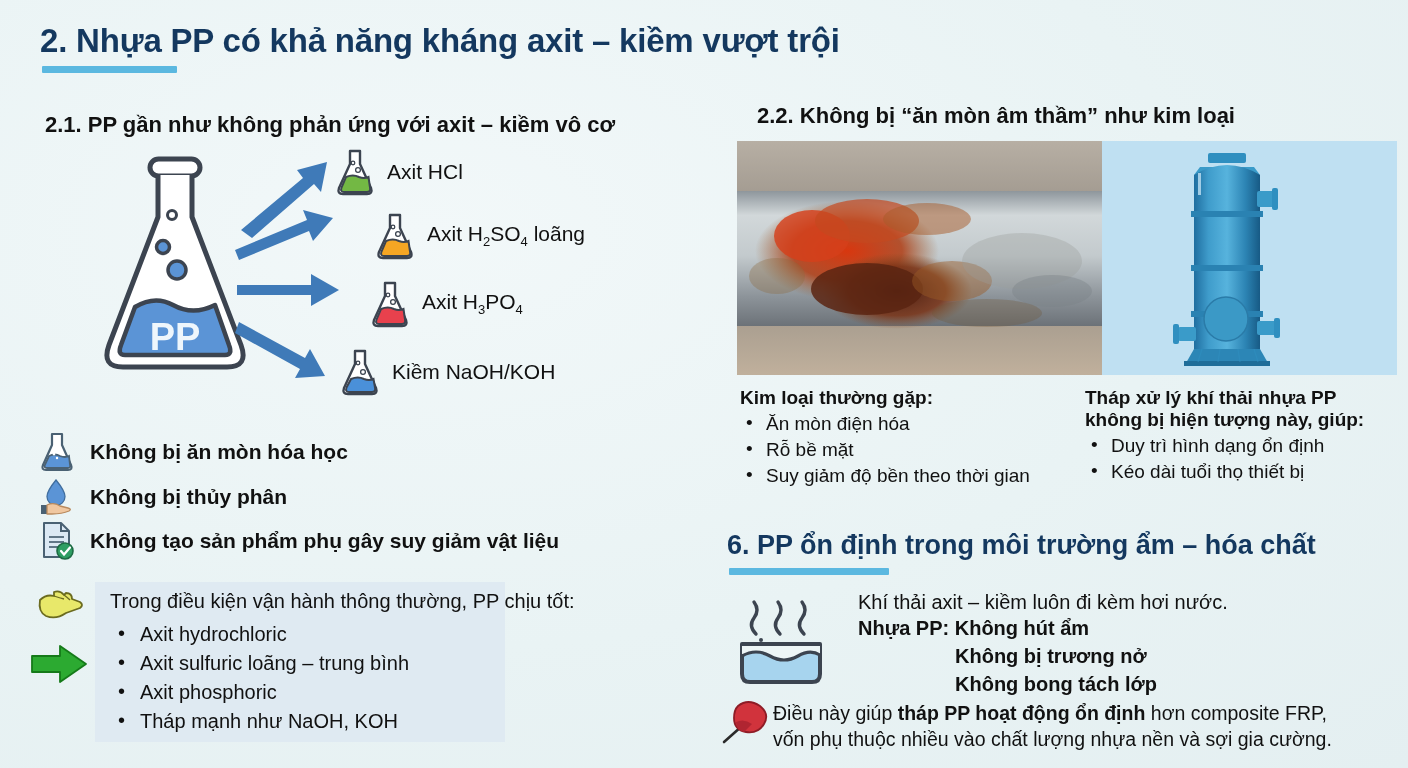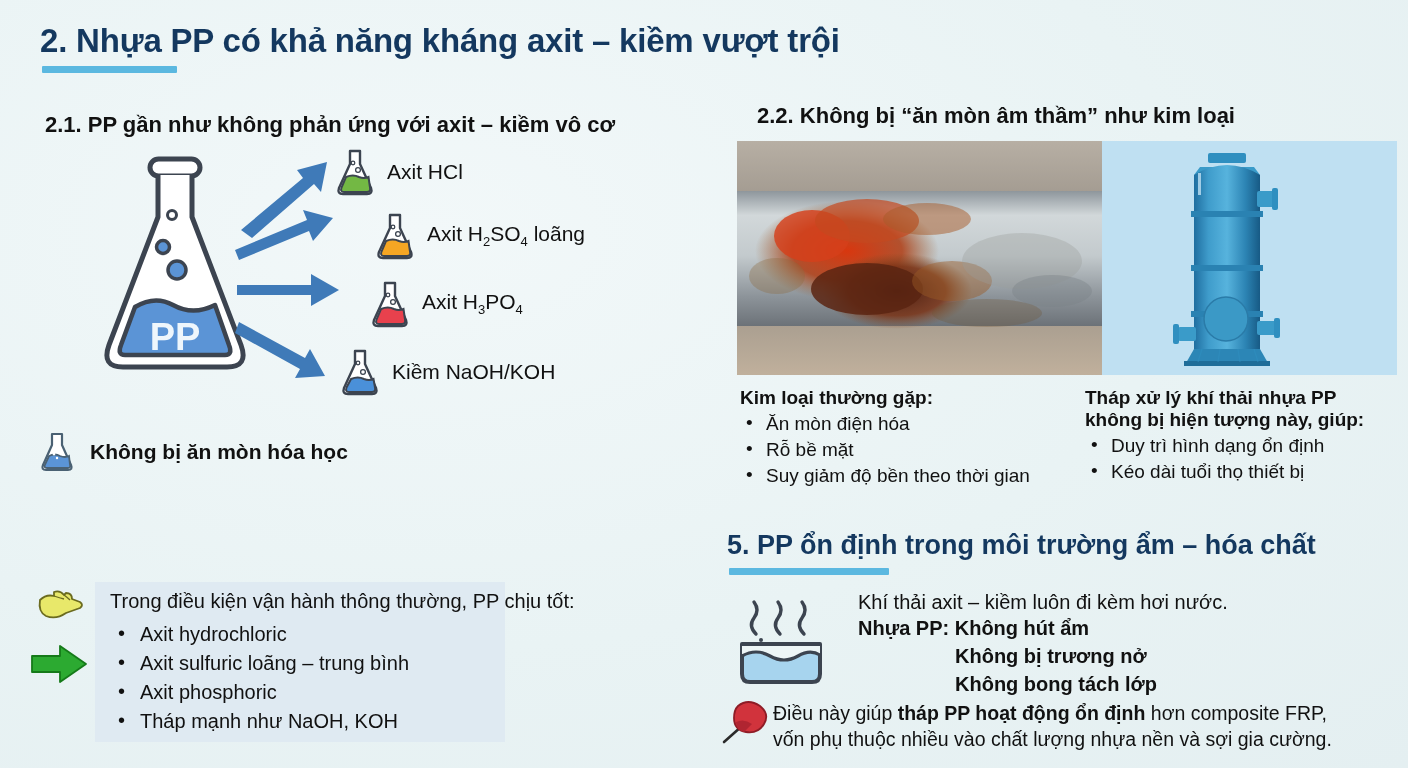--- a/index.html
+++ b/index.html
@@ -181,21 +181,43 @@
     <svg width="34" height="40" viewBox="0 0 34 40">
       <path d="M12 2 L22 2 L22 13 L31 33 Q33 38 28 38 L6 38 Q1 38 3 33 L12 13 Z" fill="#fff" stroke="#4a6173" stroke-width="2.2" stroke-linejoin="round"></path>
       <path d="M7 36 Q3.5 36 5 32.5 L9 24 Q15 21 20 24 Q25 26 29 24 L30 32.5 Q31 36 28 36 Z" fill="#5b94d6" stroke="#4a6173" stroke-width="1.8"></path>
       <circle cx="14" cy="22" r="1.4" fill="#fff"></circle>
         <circle cx="20" cy="20" r="1.6" fill="#fff"></circle>
       <circle cx="17" cy="26" r="1.2" fill="#fff"></circle>
     </svg>
     <span class="feat-text">Không bị ăn mòn hóa học</span>
   </div>
 
-
+  <div class="feat" id="feat1">
+    <svg width="34" height="38" viewBox="0 0 34 38">
+      <path d="M16 2 C16 2 7 13 7 18.5 A9 9 0 0 0 25 18.5 C25 13 16 2 16 2 Z" fill="#5b94d6" stroke="#3f6d9e" stroke-width="1.3"></path>
+      <rect x="1" y="27" width="6" height="9" fill="#4a6173"></rect>
+      <path d="M7 27 Q14 24 20 28 L28 30 Q32 31 29 33 Q22 36 12 36 L7 36 Z" fill="#f0c7a0" stroke="#b98a5e" stroke-width="1.3" stroke-linejoin="round"></path>
+    </svg>
+    <span class="feat-text">Không bị thủy phân</span>
+  </div>
+
+  <div class="feat" id="feat2">
+    <svg width="34" height="40" viewBox="0 0 34 40">
+      <path d="M4 2 L21 2 L29 10 L29 36 L4 36 Z" fill="#dce9f4" stroke="#4a6173" stroke-width="2" stroke-linejoin="round"></path>
+      <path d="M21 2 L21 10 L29 10" fill="none" stroke="#4a6173" stroke-width="2"></path>
+      <g stroke="#4a6173" stroke-width="1.7">
+        <line x1="9" y1="16" x2="24" y2="16"></line>
+          <line x1="9" y1="21" x2="24" y2="21"></line>
+        <line x1="9" y1="26" x2="20" y2="26"></line>
+      </g>
+      <circle cx="25" cy="30" r="8" fill="#2f9e63" stroke="#1d6b43" stroke-width="1.6"></circle>
+      <path d="M21 30 L24 33.5 L30 26.5" fill="none" stroke="#fff" stroke-width="2.3" stroke-linecap="round"></path>
+    </svg>
+    <span class="feat-text">Không tạo sản phẩm phụ gây suy giảm vật liệu</span>
+  </div>
 
   <div class="hl-box"></div>
 
   <svg class="hand-icon" viewBox="0 0 48 38">
     <path d="M4 12 Q10 6 18 8 L18 4 Q24 2 28 7 L30 5 Q36 5 36 11 L44 14 Q48 17 44 20 L30 25 Q20 32 10 28 Q2 24 4 12 Z" fill="#e8e86a" stroke="#6b6b1f" stroke-width="1.8" stroke-linejoin="round"></path>
     <path d="M18 8 Q24 10 28 11" fill="none" stroke="#6b6b1f" stroke-width="1.3"></path>
     <path d="M28 7 Q32 10 34 12" fill="none" stroke="#6b6b1f" stroke-width="1.3"></path>
   </svg>
 
   <svg class="green-arrow" viewBox="0 0 58 40">
@@ -307,21 +329,21 @@
 
   <div class="cap" id="capL">
     <div class="cap-head">Kim loại thường gặp:</div>
     <ul>
       <li>Ăn mòn điện hóa</li>
       <li>Rỗ bề mặt</li>
       <li>Suy giảm độ bền theo thời gian</li>
     </ul>
   </div>
 
-  <div class="sec3-title">5. PP ổn định trong môi trường ẩm – hóa chất</div>
+  <div class="sec3-title">6. PP ổn định trong môi trường ẩm – hóa chất</div>
   <div class="sec3-underline"></div>
 
   <svg class="steam-icon" viewBox="0 0 105 100">
     <g fill="none" stroke="#3c4450" stroke-width="3.4" stroke-linecap="round">
       <path d="M28 44 Q20 36 26 28 Q32 20 26 12"></path>
       <path d="M52 44 Q44 36 50 28 Q56 20 50 12"></path>
       <path d="M76 44 Q68 36 74 28 Q80 20 74 12"></path>
     </g>
     <path d="M14 54 L92 54 L92 84 Q92 92 84 92 L22 92 Q14 92 14 84 Z" fill="#a7d4ee" stroke="#3c4450" stroke-width="4" stroke-linejoin="round"></path>
     <path d="M14 66 Q28 58 42 66 Q56 74 70 66 Q82 59 92 65 L92 56 L14 56 Z" fill="#edf5f6"></path>

